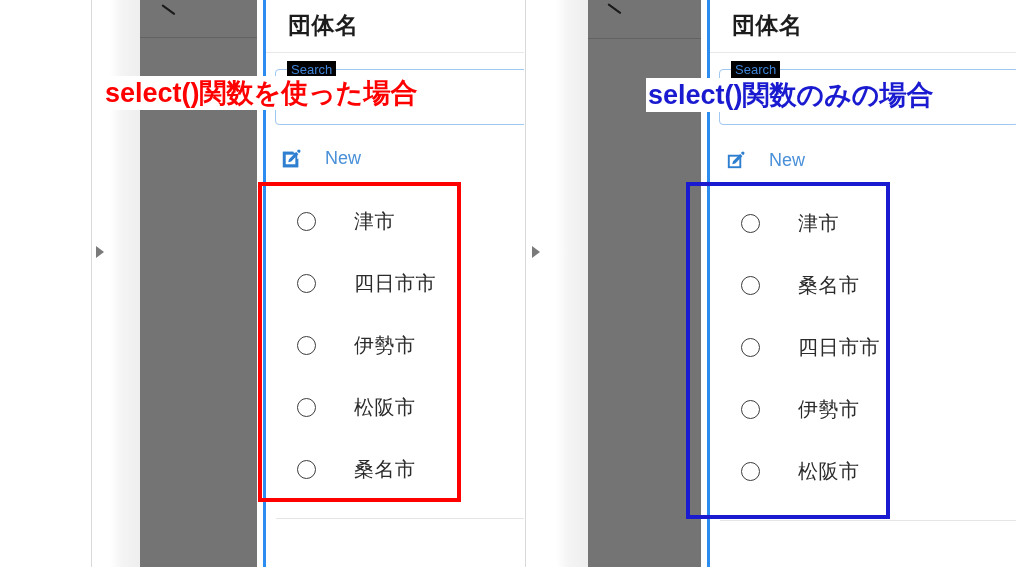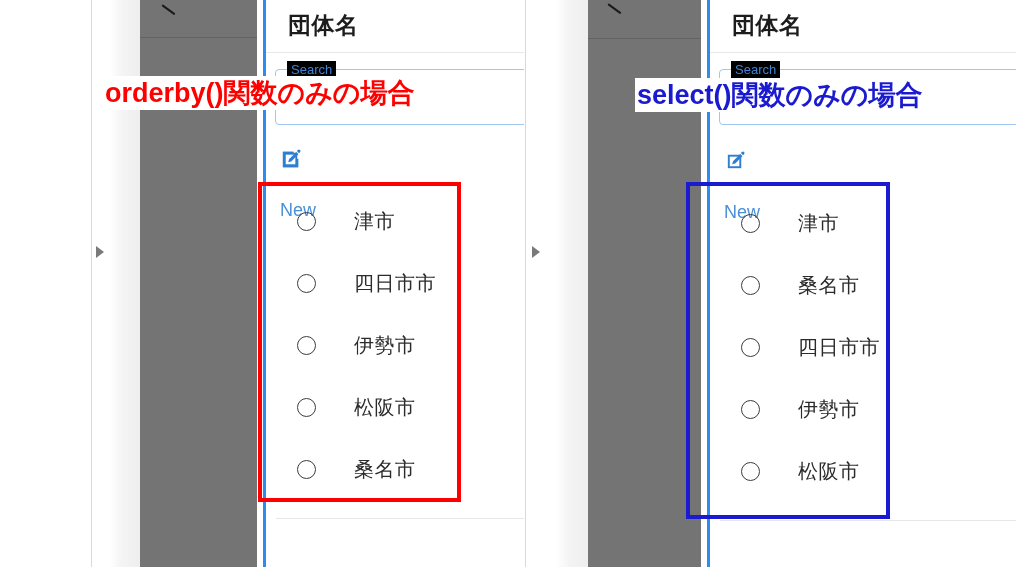--- a/index.html
+++ b/index.html
@@ -150,22 +150,22 @@
     position: absolute;
     width: 1.5px;
     height: 18px;
     background: #202020;
   }
 
   
   .new-row {
     position: absolute;
     display: flex;
-    gap: 30px;
-    flex-direction: column;
+    align-items: center;
+    gap: 22px;
   }
   .compose-icon {
     position: relative;
     width: 23px;
     height: 23px;
     flex: 0 0 auto;
   }
   .new-label {
     font-size: 18px;
     color: #4a90d9;
@@ -292,21 +292,21 @@
           <span class="radio-dot"></span>
           <span class="radio-label">桑名市</span>
         </div>
       </div>
 
       <div class="bottom-rule" style="top:518px;"></div>
     </div>
 
     <div class="anno-box red" style="left:258px; top:182px; width:203px; height:320px;"></div>
 
-    <div class="anno-text red" style="left:103px; top:76px;">orderby()関数のみの場合</div>
+    <div class="anno-text red" style="left:103px; top:76px;">select()関数を使った場合</div>
   </div>
 
   <div class="screenshot" style="left:524px; width:492px;">
 
     <div class="win-edge" style="left:1px;"></div>
     <div class="grad-strip" style="left:32px; width:32px;"></div>
 
     <div class="grey-pane" style="left:64px; width:113px;">
       <div class="hline" style="top:38px;"></div>
       <div class="stroke-mark" style="left:20px; top:3px;"></div>
@@ -360,16 +360,16 @@
           <span class="radio-dot"></span>
           <span class="radio-label">松阪市</span>
         </div>
       </div>
 
       <div class="bottom-rule" style="top:520px;"></div>
     </div>
 
     <div class="anno-box blue" style="left:162px; top:182px; width:204px; height:337px;"></div>
 
-    <div class="anno-text blue" style="left:111px; top:78px;text-align:center;">select()関数のみの場合</div>
+    <div class="anno-text blue" style="left:122px; top:78px;text-align:center;">select()関数のみの場合</div>
   </div>
 
 </div>
 
 </body></html>

